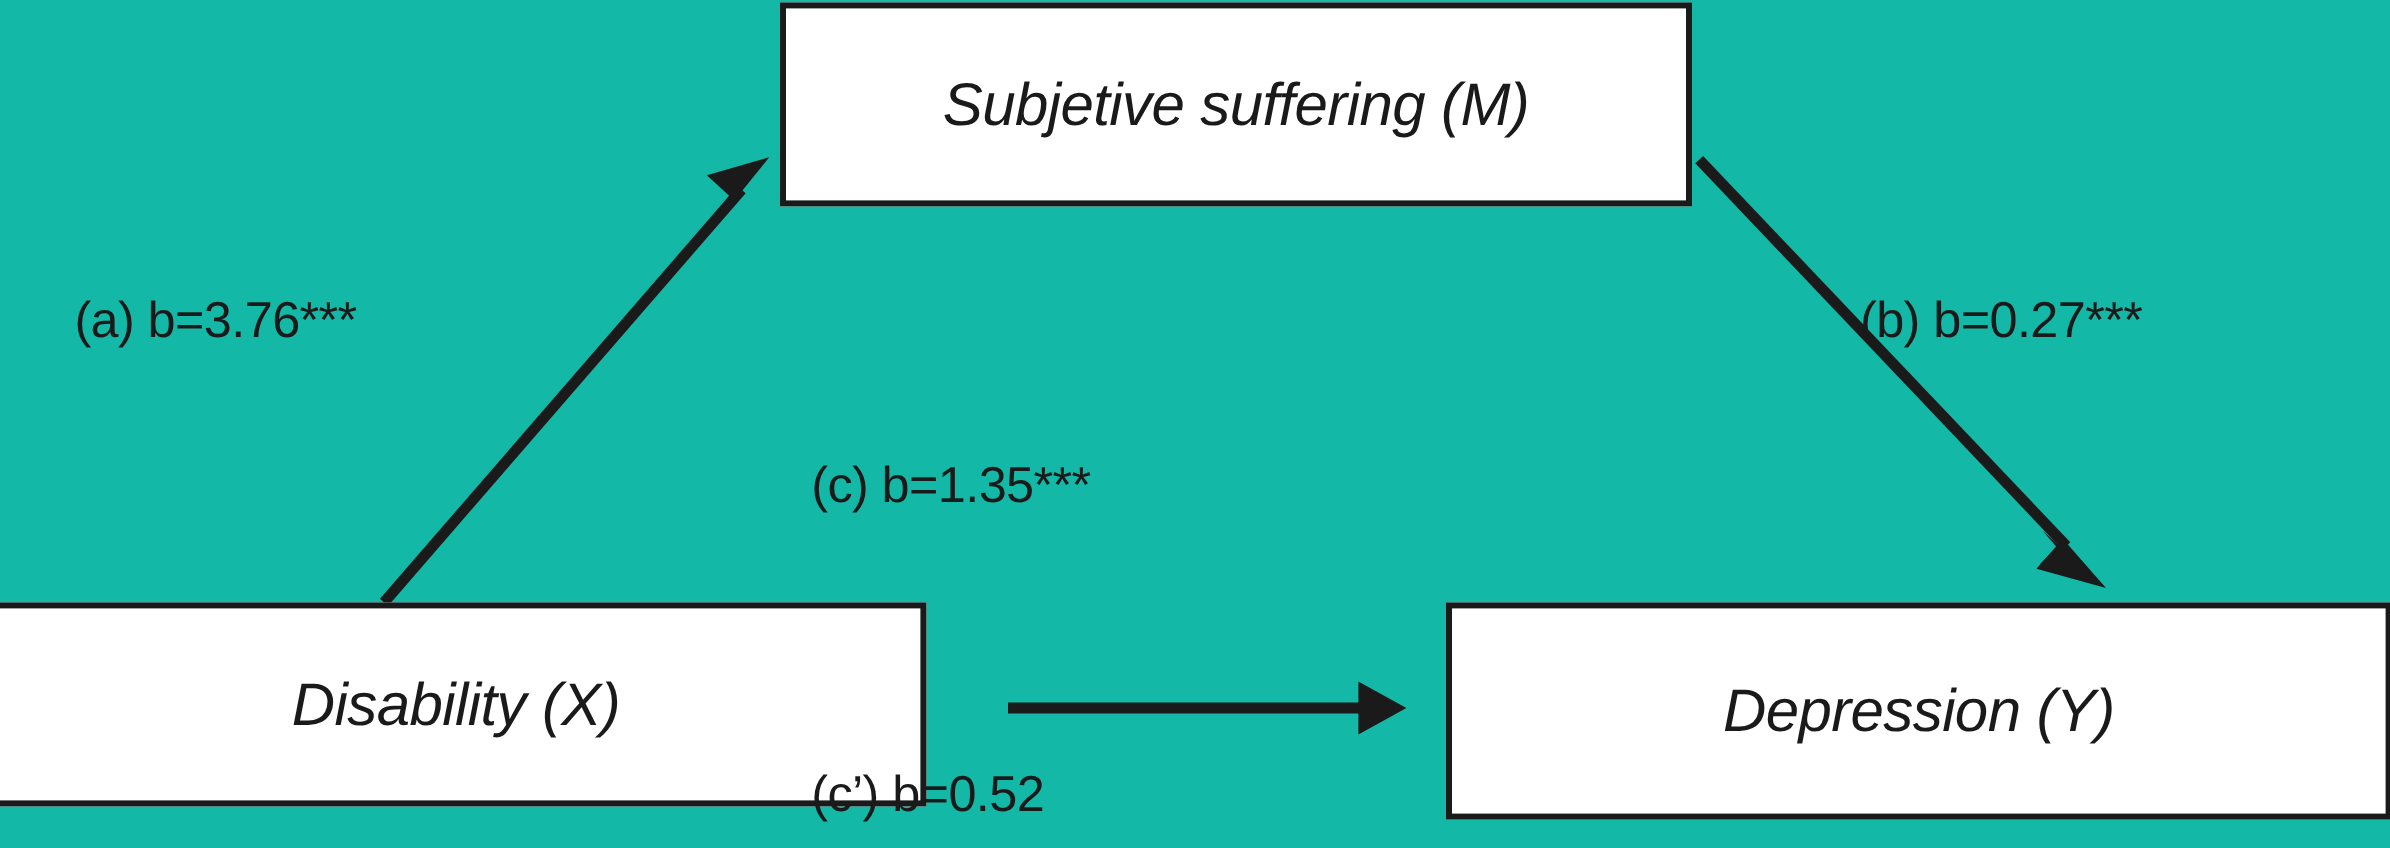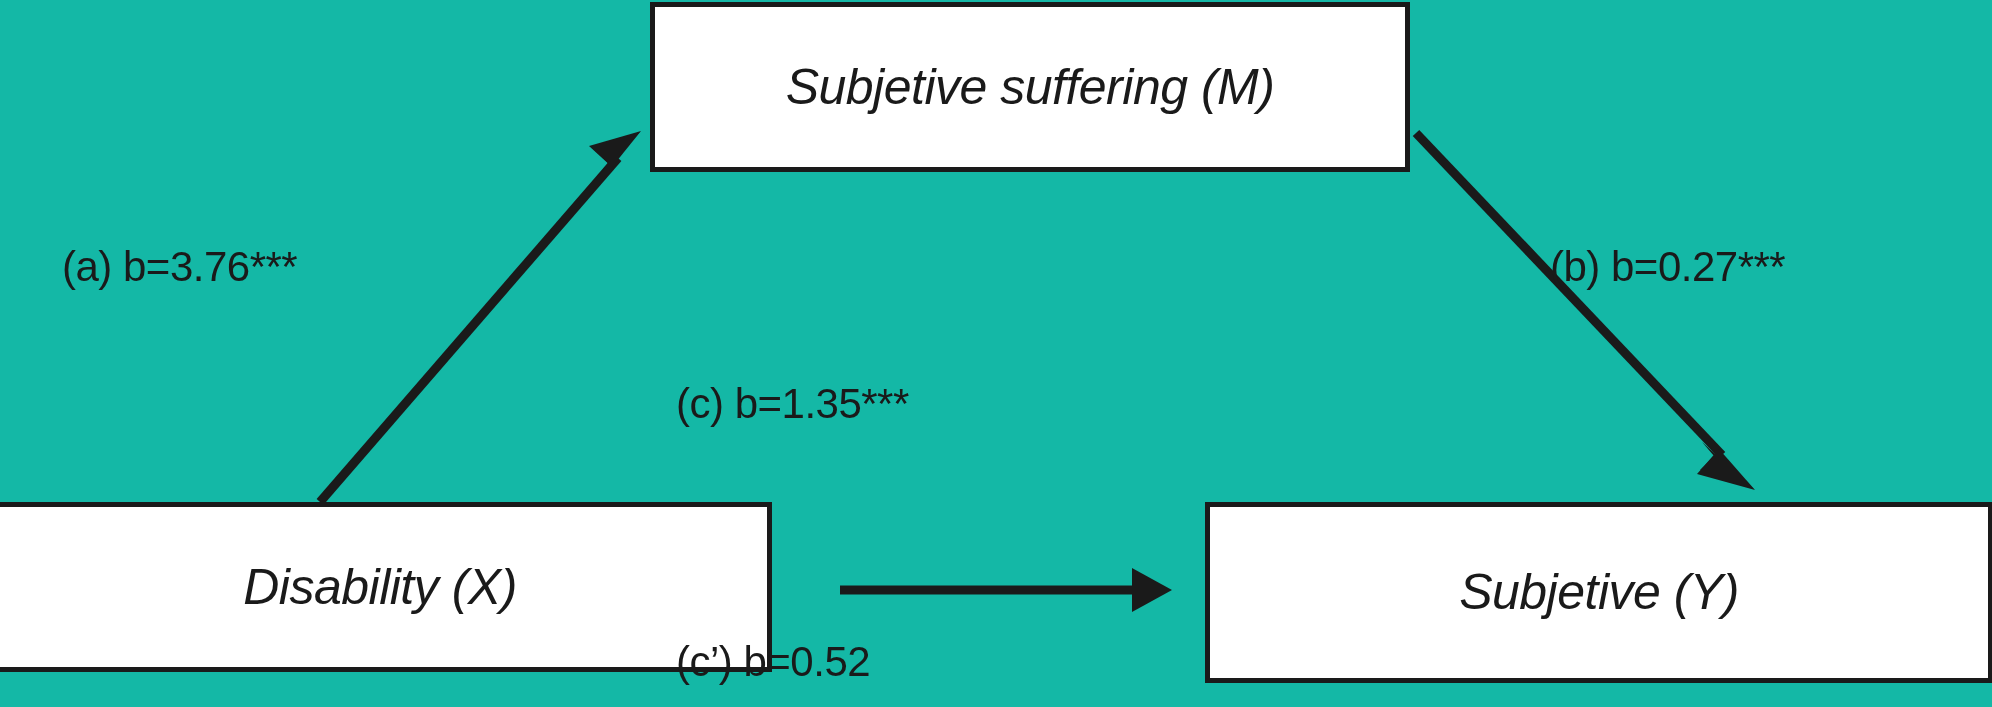--- a/index.html
+++ b/index.html
@@ -120,21 +120,21 @@
 
   <div class="node-box" id="box-mediator">
     <span class="node-label">Subjetive suffering (M)</span>
   </div>
 
   <div class="node-box" id="box-predictor">
     <span class="node-label">Disability (X)</span>
   </div>
 
   <div class="node-box" id="box-outcome">
-    <span class="node-label">Subjetive (Y)</span>
+    <span class="node-label">Depression (Y)</span>
   </div>
 
   <div class="path-label" id="label-a">(a) b=3.76***</div>
   <div class="path-label" id="label-b">(b) b=0.27***</div>
   <div class="path-label" id="label-c">(c) b=1.35***</div>
   <div class="path-label" id="label-c-prime">(c’) b=0.52</div>
 
 </div>
 
 </body></html>

